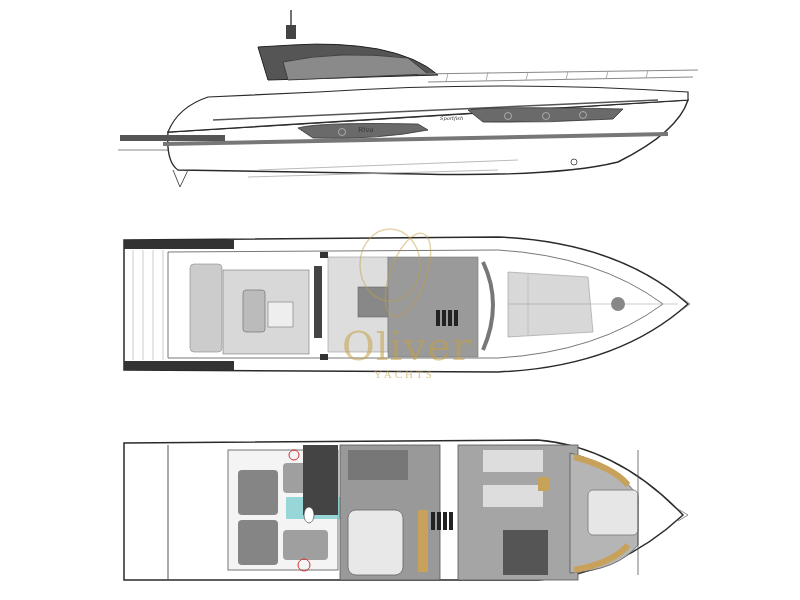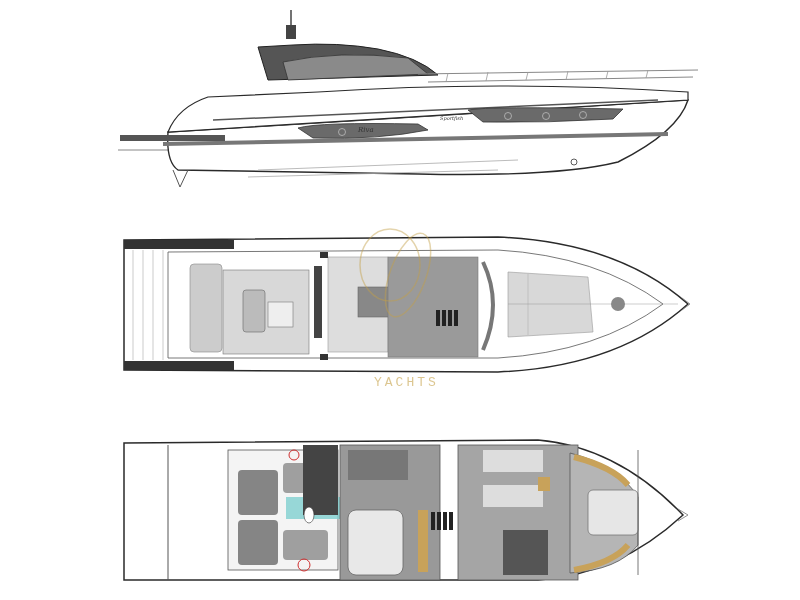--- a/index.html
+++ b/index.html
@@ -7,21 +7,21 @@
     .plan { position:absolute; }
     svg { display:block; }
     .watermark {
       position:absolute; left:330px; top:225px; width:150px; height:160px; pointer-events:none;
     }
     .wm-text {
       position:absolute; left:12px; top:98px; font-family:"DejaVu Serif", serif; font-size:40px;
       color:rgba(196,160,70,0.55); letter-spacing:1px;
     }
     .wm-sub {
-      position:absolute; left:44px; top:150px; font-family:Liberation Mono, monospace; font-size:13px;
+      position:absolute; left:44px; top:143px; font-family:Liberation Serif, serif; font-size:11px;
       color:rgba(196,160,70,0.6); letter-spacing:3px;
     }
   </style>
 </head>
 <body>
 
 <div class="plan" style="left:118px;top:2px;width:600px;height:190px;">
   <svg width="600" height="190" viewBox="0 0 600 190">
 
     <line x1="0" y1="148" x2="470" y2="148" stroke="#888" stroke-width="1"></line>
@@ -114,20 +114,21 @@
     <rect x="202" y="20" width="8" height="6" fill="#333"></rect>
     <rect x="202" y="122" width="8" height="6" fill="#333"></rect>
   </svg>
 </div>
 
 <div class="watermark">
   <svg width="150" height="160" viewBox="0 0 150 160" style="position:absolute;left:0;top:0;">
     <ellipse cx="60" cy="40" rx="30" ry="36" fill="none" stroke="rgba(196,160,70,0.45)" stroke-width="1.5"></ellipse>
     <ellipse cx="78" cy="50" rx="18" ry="44" transform="rotate(20 78 50)" fill="none" stroke="rgba(196,160,70,0.45)" stroke-width="1.5"></ellipse>
   </svg>
+  <div class="wm-text">Oliver</div>
   <div class="wm-sub">YACHTS</div>
 </div>
 
 <div class="plan" style="left:118px;top:435px;width:580px;height:150px;">
   <svg width="580" height="150" viewBox="0 0 580 150">
 
     <path d="M6 8 L420 5 Q500 12 565 80 Q500 140 420 145 L6 145 Z" fill="#fff" stroke="#2a2a2a" stroke-width="1.5"></path>
     <line x1="50" y1="10" x2="50" y2="145" stroke="#555" stroke-width="1"></line>
 
     <rect x="110" y="15" width="110" height="120" fill="#f4f4f4" stroke="#555" stroke-width="0.8"></rect>

